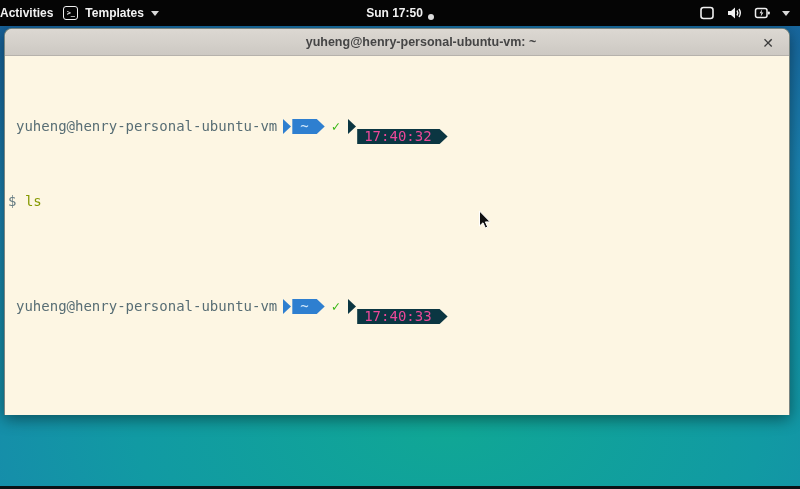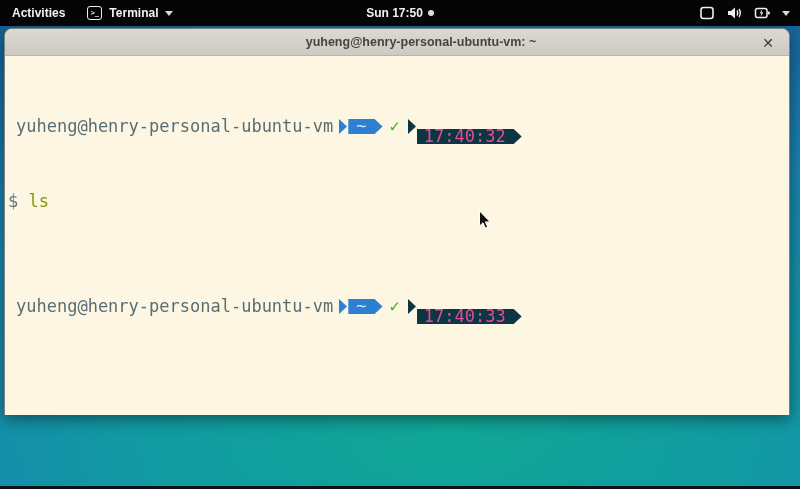--- a/index.html
+++ b/index.html
@@ -15,39 +15,39 @@
     background: #0a1216; z-index: 5;
   }
 
   
   .topbar {
     position: absolute; left: 0; top: 0; width: 800px; height: 26px;
     background: #050505; color: #f2f2f2; z-index: 40;
     display: flex; align-items: center;
     font-size: 12px; font-weight: 700;
   }
-  .activities { padding: 0 12px; height: 26px; display: flex; align-items: center; cursor: pointer; }
+  .activities { padding: 0 0; height: 26px; display: flex; align-items: center; cursor: pointer; }
   .app-menu { display: flex; align-items: center; gap: 7px; padding: 0 10px; height: 26px; cursor: pointer; margin-left 6px; }
   .term-glyph {
     width: 15px; height: 14px; border: 1px solid #efefef; border-radius: 3px;
     display: flex; align-items: center; justify-content: center;
     font-family: "DejaVu Sans Mono", monospace; font-size: 7px; font-weight: 700;
     color: #efefef; line-height: 1; letter-spacing: 0;
   }
   .caret-down {
     width: 0; height: 0; border-left: 4px solid transparent;
     border-right: 4px solid transparent; border-top: 5px solid #d9d9d9;
     display: inline-block;
   }
   .tb-center {
     position: absolute; left: 0; right: 0; top: 0; height: 26px;
     display: flex; align-items: center; justify-content: center; gap: 5px;
     pointer-events: none;
   }
-  .tb-center .clock-wrap { pointer-events: auto; display: flex; align-items: center; gap: 5px; cursor: pointer; }
+  .tb-center .clock-wrap { pointer-events: auto; display: flex; align-items: flex-end; gap: 5px; cursor: pointer; }
   .notif-dot { width: 6px; height: 6px; border-radius: 50%; background: #dcdcdc; display: inline-block; }
   .tb-right {
     position: absolute; right: 0; top: 0; height: 26px;
     display: flex; align-items: center; gap: 11px; padding: 0 10px; cursor: pointer;
   }
   .tb-right svg { display: block; }
 
   
   .window {
     position: absolute; left: 4px; top: 28px; width: 786px; height: 387px;
@@ -63,21 +63,21 @@
     color: #454545; font-size: 12.5px; font-weight: 700; cursor: default; padding-left: 48px;
   }
   .close-btn {
     position: absolute; right: 9px; top: 0; height: 27px; width: 24px;
     display: flex; align-items: center; justify-content: center;
     color: #3a3a3a; font-size: 14px; font-weight: 400; cursor: pointer;
     font-family: "DejaVu Sans", sans-serif;
   }
   .term {
     height: 359px; background: #fdf6e3; padding: 3px 0 0 3px; cursor: text;
-    font-family: "DejaVu Sans Mono", monospace; font-size: 17px; line-height: 15px;
+    font-family: "DejaVu Sans Mono", monospace; font-size: 14px; line-height: 15px;
     color: #657b83; white-space: pre;
   }
   .tline { height: 15px; display: flex; align-items: center; }
   .prompt-user { padding-left: 8px; color: #586e75; }
 
   
   .pl { display: inline-flex; align-items: center; height: 15px; margin-left: 6px; }
   .pl-lead { width: 8px; height: 15px; margin-right: 1px; }
   .pl-body {
     height: 15px; display: inline-flex; align-items: center;
@@ -94,21 +94,21 @@
   .mouse-cursor { position: absolute; left: 478px; top: 210px; z-index: 60; pointer-events: none; }
 </style>
 </head>
 <body>
 
 <div class="topbar">
   <div class="activities">Activities</div>
 
   <div class="app-menu">
     <span class="term-glyph">&gt;_</span>
-    <span>Terminal</span>
+    <span>Templates</span>
     <span class="caret-down"></span>
   </div>
 
   <div class="tb-center">
     <div class="clock-wrap">
       <span>Sun 17:50</span>
       <span class="notif-dot"></span>
     </div>
   </div>
 

